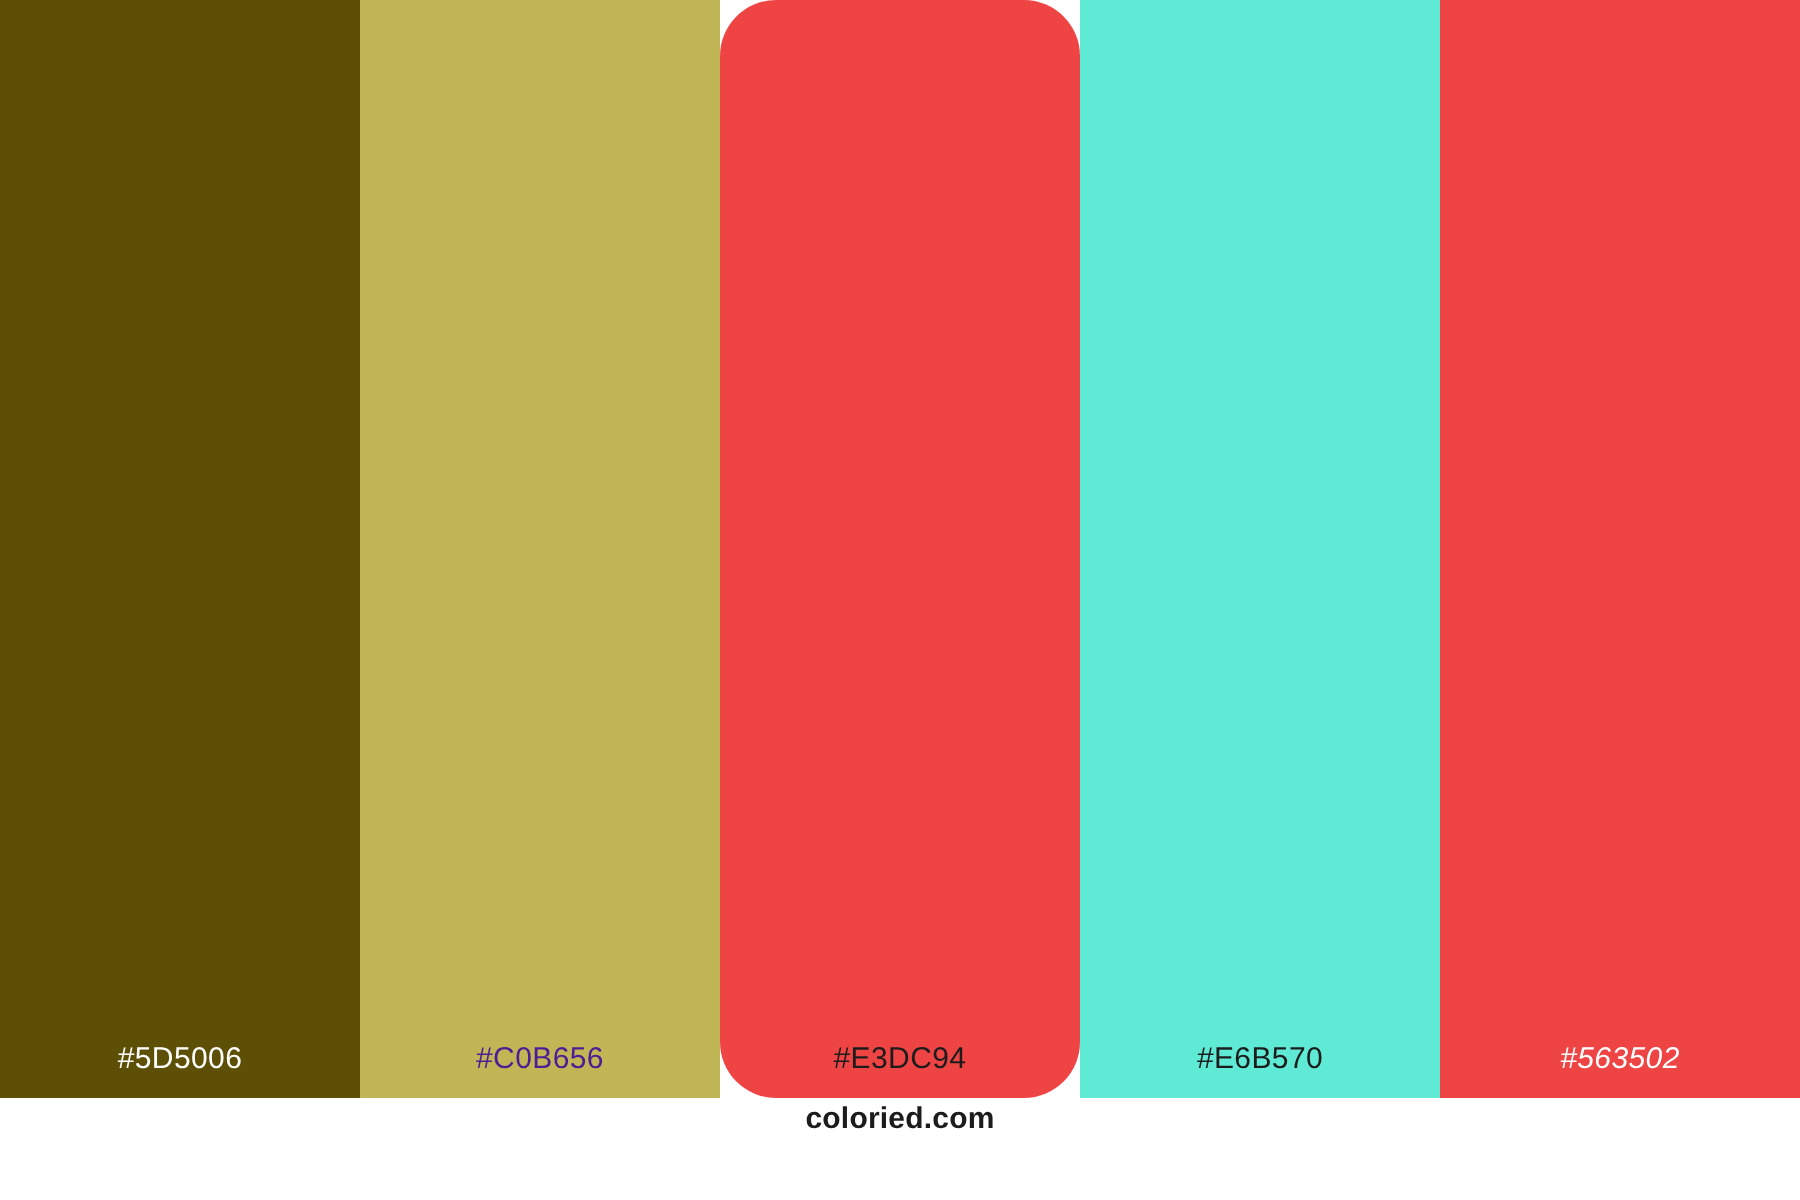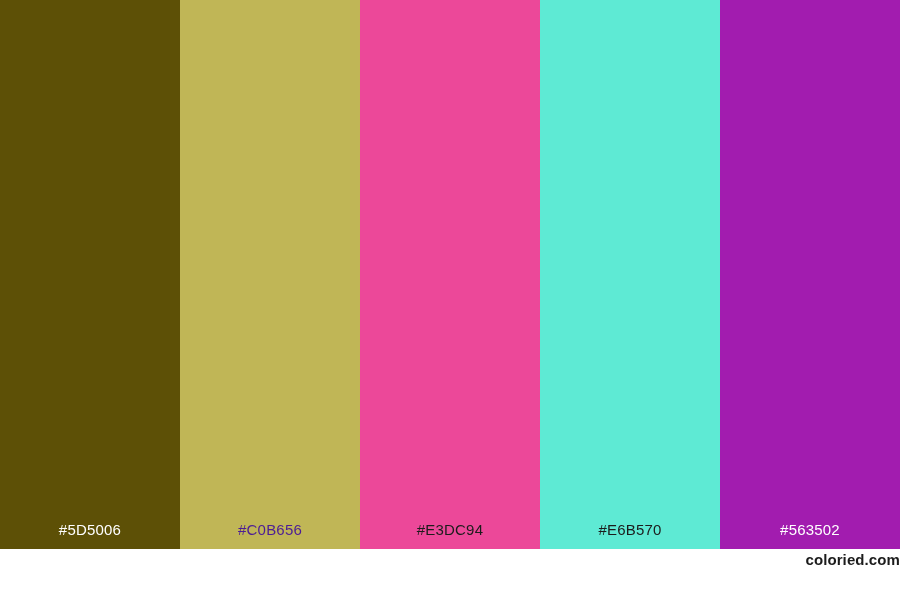--- a/index.html
+++ b/index.html
@@ -45,21 +45,21 @@
     letter-spacing: 0.2px;
     padding-bottom: 12px;
     user-select: none;
   }
   .footer {
     flex: 1 1 auto;
     width: 900px;
     background: #ffffff;
     display: flex;
     align-items: center;
-    justify-content: flex-end;
+    justify-content: center;
   }
   .footer-brand {
     font-family: "Liberation Sans", sans-serif;
     font-size: 15px;
     font-weight: bold;
     color: #1c1c1c;
     letter-spacing: 0.1px;
     margin-top: 2px;
   }
 </style>
@@ -71,29 +71,29 @@
   <div class="swatch-strip">
 
     <div class="swatch" style="background-color: rgb(93, 80, 6);">
       <span class="swatch-label" style="color: rgb(255, 255, 255);">#5D5006</span>
     </div>
 
     <div class="swatch" style="background-color: rgb(192, 182, 86);">
       <span class="swatch-label" style="color: #4c1d95;">#C0B656</span>
     </div>
 
-    <div class="swatch" style="background-color: #ec4899;">
+    <div class="swatch" style="background-color: #ef4444; border-radius: 28px;">
       <span class="swatch-label" style="color: rgb(28, 28, 28);">#E3DC94</span>
     </div>
 
     <div class="swatch" style="background-color: #5eead4;">
       <span class="swatch-label" style="color: rgb(28, 28, 28);">#E6B570</span>
     </div>
 
-    <div class="swatch" style="background-color: #a21caf;">
+    <div class="swatch" style="background-color: #ef4444; font-style: italic;">
       <span class="swatch-label" style="color: rgb(255, 255, 255);">#563502</span>
     </div>
 
   </div>
 
   <div class="footer">
     <span class="footer-brand">coloried.com</span>
   </div>
 
 </div>

